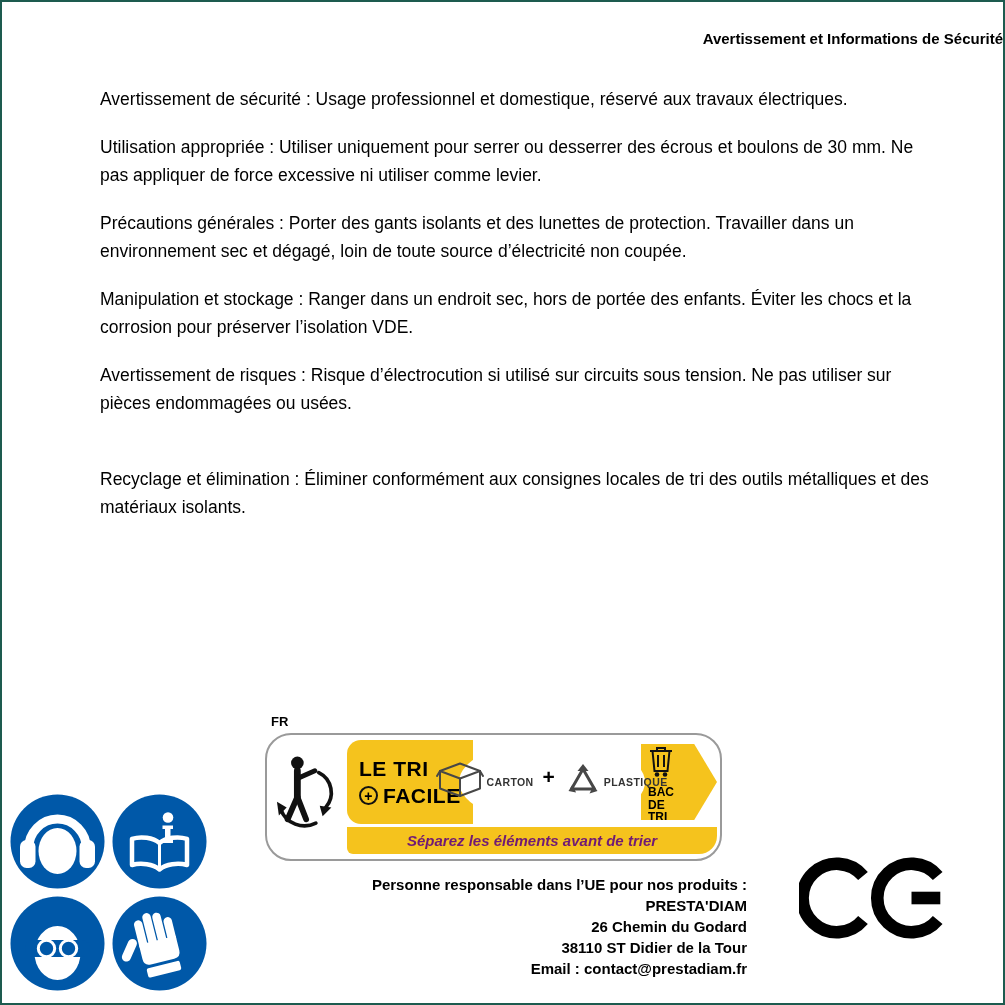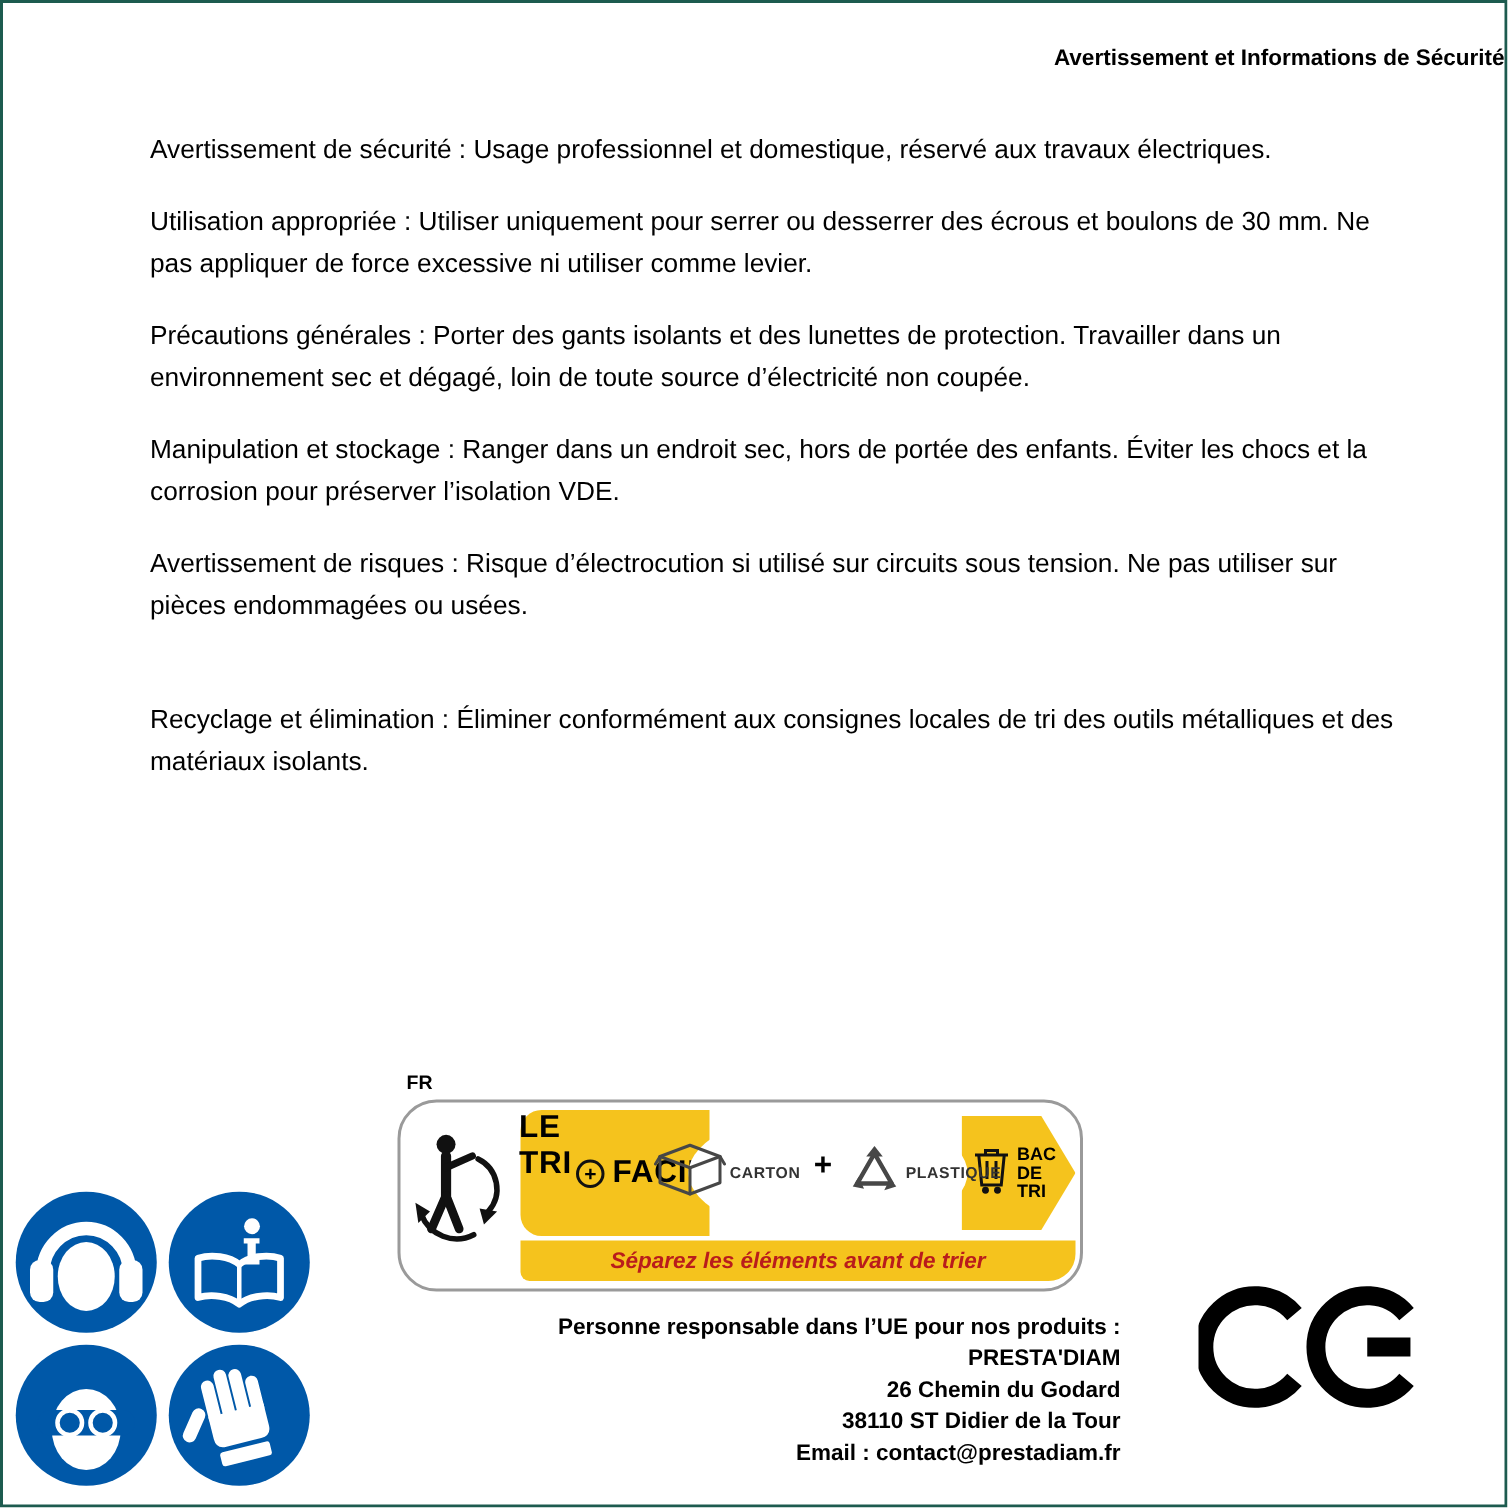--- a/index.html
+++ b/index.html
@@ -30,50 +30,50 @@
     position: absolute; left: 263px; top: 731px;
     width: 457px; height: 128px;
     border: 2px solid #9a9a9a; border-radius: 26px;
     background: #fff;
   }
   .triman { position: absolute; left: 8px; top: 14px; }
   .tri-yellow-block {
     position: absolute; left: 80px; top: 5px; width: 126px; height: 84px;
     background: var(--tri-yellow, #f5c31d);
     border-radius: 14px 0 0 14px;
-    display: flex; flex-direction: row; justify-content: center;
+    display: flex; flex-direction: column; justify-content: center;
     padding-left: 12px; gap: 3px;
   }
   .tri-l1 { font-size: 21px; font-weight: 900; letter-spacing: .5px; }
   .tri-l2 { display: flex; align-items: center; gap: 5px; font-size: 21px; font-weight: 900; letter-spacing: .5px; }
   .plus-circle {
     width: 19px; height: 19px; border: 2.5px solid #111; border-radius: 50%;
     font-size: 14px; font-weight: 900; display: flex; align-items: center; justify-content: center; line-height: 1;
   }
   .pennant {
     position: absolute; left: 374px; top: 9px; width: 76px; height: 76px;
     background: var(--tri-yellow, #f5c31d);
     clip-path: polygon(0 0, 70% 0, 100% 50%, 70% 100%, 0 100%);
-    display: flex; align-items: center; padding-left: 7px; gap: 4px;
+    display: flex; padding-left: 7px; gap: 4px; flex-direction: column;
   }
   .bin-text div { font-size: 12px; font-weight: 800; line-height: 12.5px; }
   .capsule {
     position: absolute; left: 192px; top: 5px; width: 186px; height: 84px;
     background: #fff; border-radius: 50%;
     display: flex; align-items: center; justify-content: center; gap: 9px;
   }
   .mat { display: flex; flex-direction: row; align-items: center; gap: 2px; }
   .mat-label { font-size: 10.5px; font-weight: 700; color: #333; letter-spacing: .4px; }
   .mat-plus { font-size: 21px; font-weight: 800; margin-top: -10px; }
   .tagline {
     position: absolute; left: 80px; top: 92px; width: 370px; height: 27px;
     background: var(--tri-yellow, #f5c31d);
     border-radius: 0 0 18px 6px;
     display: flex; align-items: center; justify-content: center;
-    font-style: italic; font-weight: 700; font-size: 15px; color: #b91c1c;
+    font-style: italic; font-weight: 700; font-size: 15px; color: #701a75;
   }
   .responsible {
     position: absolute; left: 240px; top: 872px; width: 505px;
     text-align: right; font-weight: bold; font-size: 15px; line-height: 21px;
   }
   .ce { position: absolute; left: 797px; top: 851px; }
 </style>
 </head>
 <body>
 

